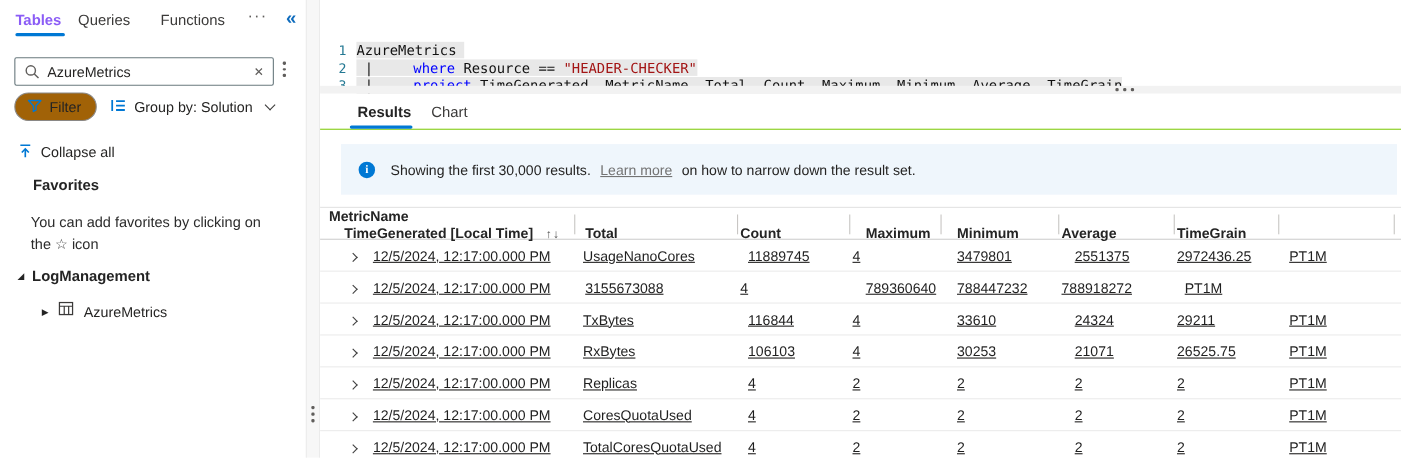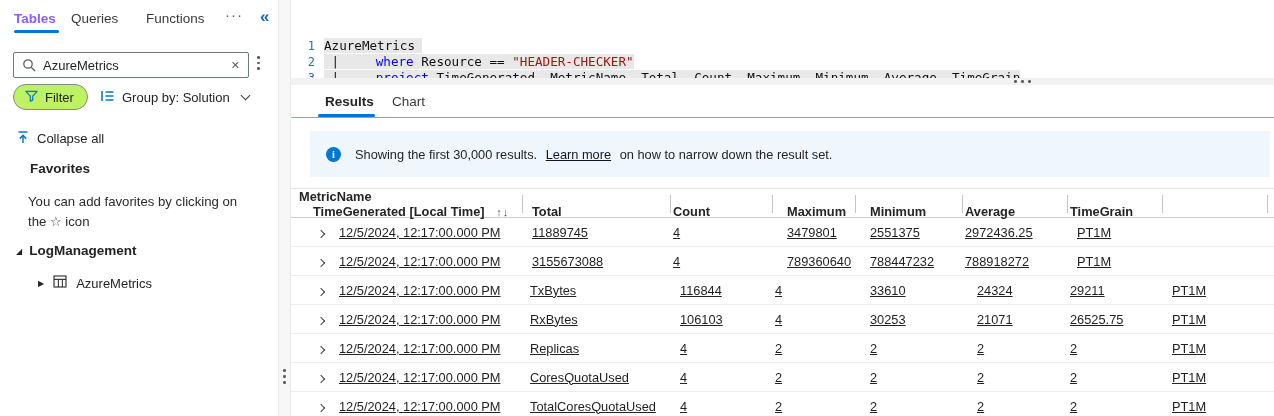--- a/index.html
+++ b/index.html
@@ -15,21 +15,21 @@
   .more-dots { position:absolute; left:225px; top:6px; font-size:15px; letter-spacing:1px; color:#605e5c; cursor:pointer; }
   .collapse-pane { position:absolute; left:260px; top:7px; font-size:17px; color:#0f6cbd; cursor:pointer; font-weight:bold; }
 
   .searchbox { position:absolute; left:13px; top:52px; width:236px; height:26px; border:1px solid #69797e; border-radius:2px; background:#fff; display:flex; align-items:center; }
   .searchbox input { border:none; outline:none; flex:1; font-size:13px; font-family:"Liberation Sans",sans-serif; color:#252423; background:transparent; }
   .search-icon { margin:0 7px 0 8px; display:flex; }
   .clear-x { margin-right:8px; color:#605e5c; font-size:11px; cursor:pointer; }
   .search-kebab { position:absolute; left:257px; top:56px; display:flex; flex-direction:column; gap:3px; cursor:pointer; }
   .search-kebab i, .vgrip i, .hgrip i { width:2.5px; height:2.5px; border-radius:50%; background:#605e5c; display:block; }
 
-  .filter-pill { position:absolute; left:13px; top:84px; height:26px; padding:0 13px 0 10px; border:1px solid #8a8886; border-radius:13px; display:flex; align-items:center; gap:6px; cursor:pointer; background:#bef264; }
+  .filter-pill { position:absolute; left:13px; top:84px; height:26px; padding:0 13px 0 10px; border:1px solid #8a8886; border-radius:13px; display:flex; align-items:center; gap:6px; cursor:pointer; background:#a16207; }
   .filter-pill span { font-size:13px; color:#252423; }
   .groupby { position:absolute; left:100px; top:84px; height:26px; display:flex; align-items:center; gap:7px; cursor:pointer; }
   .groupby span { font-size:13px; color:#252423; }
   .chev-down { width:7px; height:7px; border-right:1.4px solid #3b3a39; border-bottom:1.4px solid #3b3a39; transform:rotate(45deg); margin-left:5px; margin-top:-4px; }
 
   .collapse-all { position:absolute; left:16px; top:130px; display:flex; align-items:center; gap:7px; cursor:pointer; }
   .collapse-all span { font-size:13px; color:#252423; }
 
   .fav-title { position:absolute; left:30px; top:161px; font-size:13.5px; font-weight:bold; color:#242424; }
   .fav-hint { position:absolute; left:28px; top:192px; width:234px; font-size:13.2px; line-height:19.5px; color:#2b2b2b; }
@@ -67,21 +67,21 @@
   
   .rtabs { position:absolute; left:0; top:85px; width:983px; height:33px; border-bottom:1px solid #84cc16; }
   .rtab { position:absolute; top:9px; font-size:13.5px; color:#3b3a39; cursor:pointer; }
   .rtab.active { font-weight:bold; color:#242424; }
   .rtab-underline { position:absolute; left:27px; top:29px; width:57px; height:3px; background:#0078d4; border-radius:2px; }
 
   
   .banner { position:absolute; left:19px; right:4px; top:131px; height:46px; background:#eff6fc; display:flex; align-items:center; }
   .info-icon { width:15px; height:15px; border-radius:50%; background:#0078d4; color:#fff; font-size:10.5px; font-weight:bold; font-family:"Liberation Serif",serif; display:flex; align-items:center; justify-content:center; margin:0 14px 0 16px; flex:0 0 15px; }
   .banner .btxt { font-size:12.8px; color:#252423; }
-  .banner a { color:#0f172a; text-decoration:underline; cursor:pointer; margin:0 5px; }
+  .banner a { color:#737373; text-decoration:underline; cursor:pointer; margin:0 5px; }
 
   
   .grid { position:absolute; left:0; top:188px; width:983px; }
   .g-head { position:relative; display:grid; grid-template-columns:48px 183px 148px 102px 83px 107px 105px 95px 105px; height:30px; border-top:1px solid #e3e3e3; border-bottom:1px solid #cfcfcf; align-items:center; }
   .g-head .h0 { grid-column:1 / 3; padding-left:22px; }
   .hcell { font-size:12.8px; font-weight:bold; color:#242424; cursor:pointer; white-space:nowrap; }
   .sort-ic { font-size:11px; font-weight:normal; color:#555; margin-left:8px; letter-spacing:1px; }
   .hdiv { position:absolute; top:6px; width:1px; height:18px; background:#c8c6c4; }
   .trow { display:grid; grid-template-columns:48px 183px 148px 102px 83px 107px 105px 95px 105px; height:29px; border-bottom:1px solid #ececec; align-items:center; cursor:pointer;text-decoration:underline; }
   .cell { font-size:12.8px; color:#1f1f1f; white-space:nowrap; }
@@ -229,20 +229,21 @@
       <div class="hdiv" style="left:564px"></div>
       <div class="hdiv" style="left:671px"></div>
       <div class="hdiv" style="left:776px"></div>
       <div class="hdiv" style="left:871px"></div>
       <div class="hdiv" style="left:976px"></div>
     </div>
     <div>
         <div class="trow">
           <div class="cell c-exp"><span class="chev"></span></div>
           <div class="cell ">12/5/2024, 12:17:00.000 PM</div>
+          <div class="cell p8">UsageNanoCores</div>
           <div class="cell p10">11889745</div>
           <div class="cell p11">4</div>
           <div class="cell p15">3479801</div>
           <div class="cell p15">2551375</div>
           <div class="cell p11">2972436.25</div>
           <div class="cell p10">PT1M</div>
         </div>
         <div class="trow">
           <div class="cell c-exp"><span class="chev"></span></div>
           <div class="cell ">12/5/2024, 12:17:00.000 PM</div>

